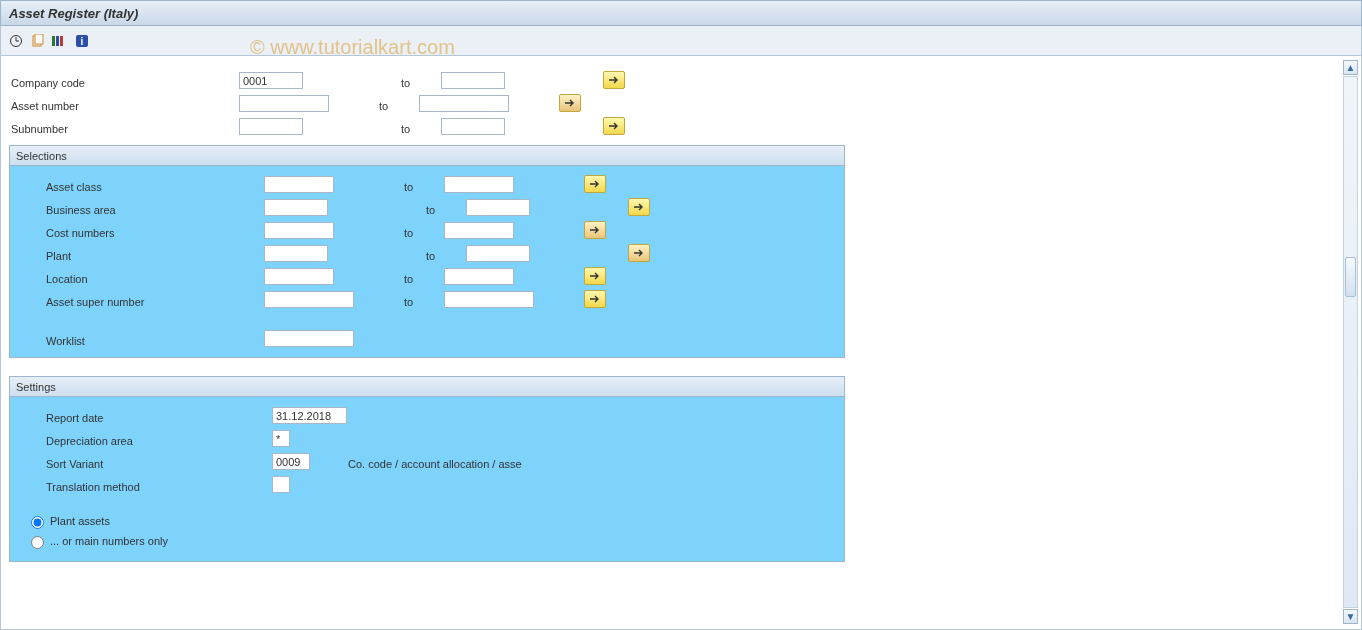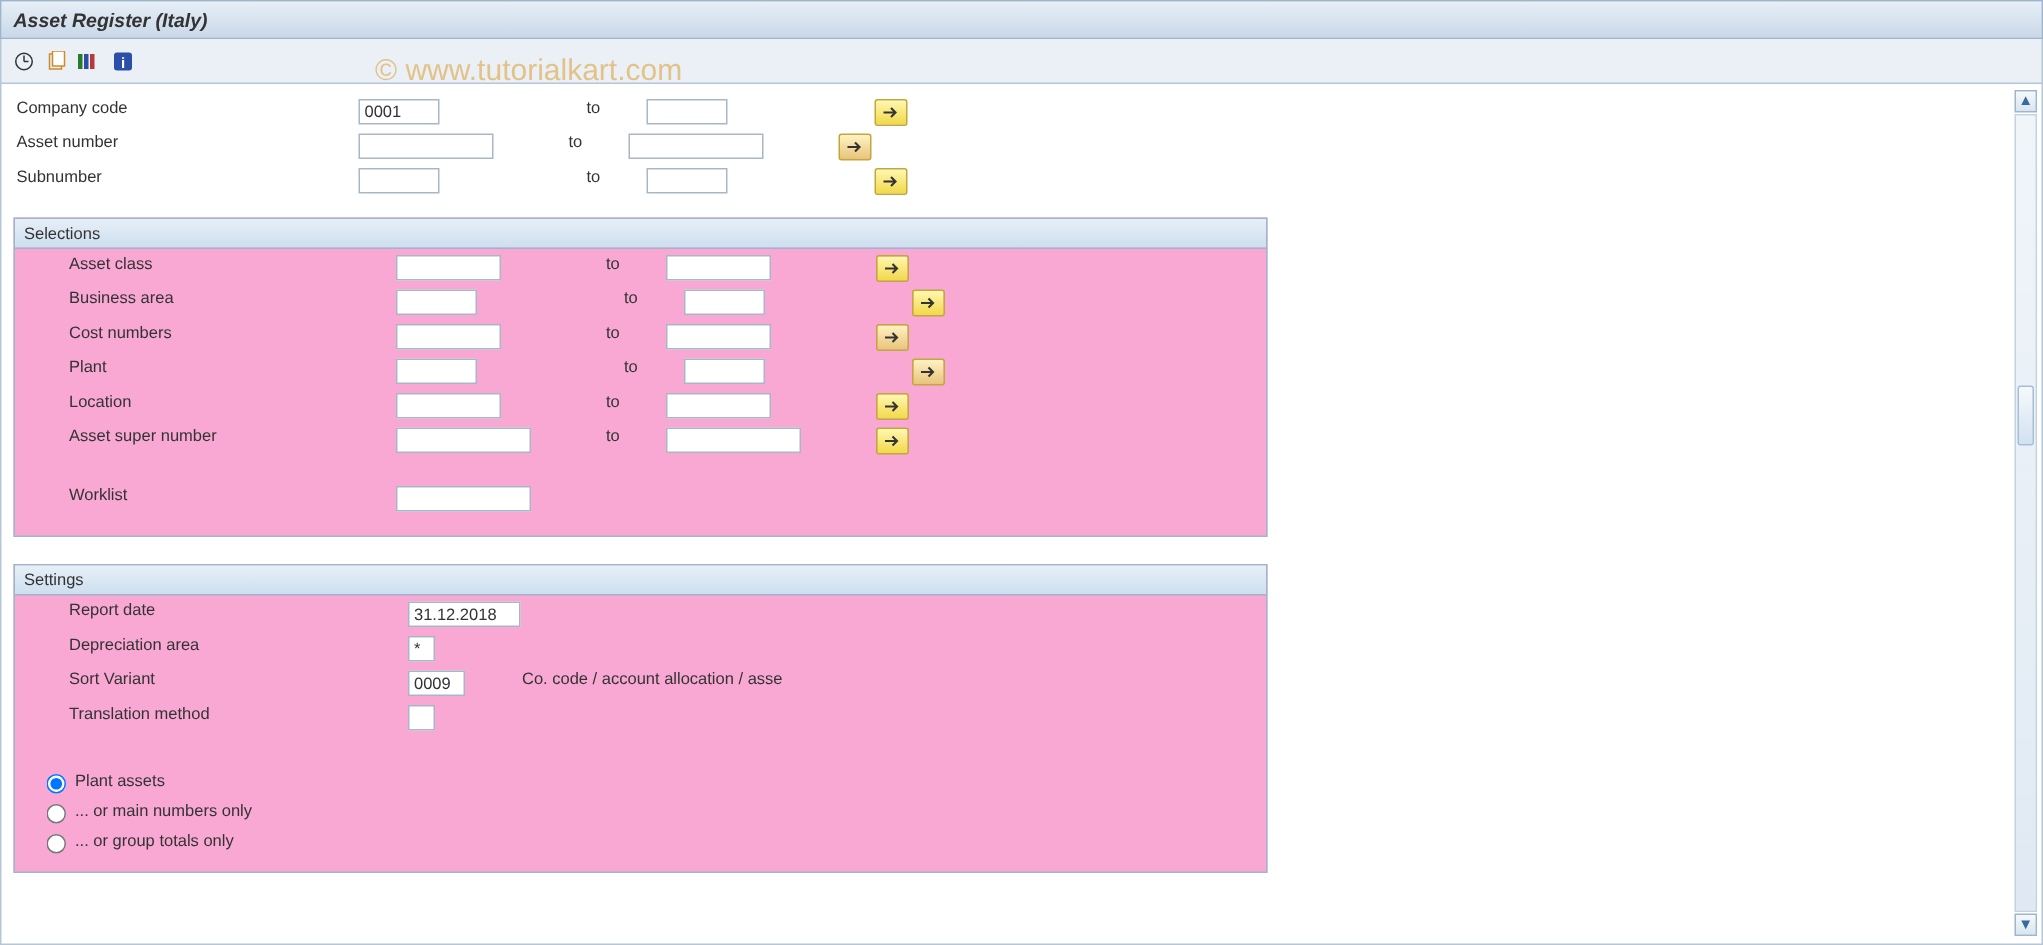--- a/index.html
+++ b/index.html
@@ -46,49 +46,49 @@
   }
   .content-area {
     position: absolute;
     top: 56px; left: 0; right: 0; bottom: 0;
     overflow-y: auto;
     background: #fff;
     border: 1px solid #b5c6d6; border-top: none;
   }
   .form-panel { padding: 10px 8px 0 8px; width: 840px; }
   .form-row {
-    display: flex; align-items: flex-start; height: 23px;
+    display: flex; align-items: flex-end; height: 23px;
   }
   .label { width: 230px; padding-left: 2px; color:#333; }
   .label-indent { width: 230px; padding-left: 12px; color:#333; }
   .to-label { width: 40px; }
   input[type=text] {
     font-size: 11px; height: 17px; padding: 1px 3px;
     border: 1px solid #a7b7c7; background:#fff;
     color: #333;
   }
-  .inp-sm  { width: 54px; }
+  .inp-sm  { width: 64px; }
   .inp-md  { width: 70px; }
   .inp-lg  { width: 90px; }
   .inp-date{ width: 75px; }
   .arrow-btn {
     width: 22px; height: 18px;
     background: linear-gradient(#fff8b0, #f2d84a);
     border: 1px solid #c2a73a;
     display: flex; align-items: center; justify-content: center;
     cursor: pointer; margin-left: 0px; border-radius: 2px;
   }
   .arrow-btn.alt {
     background: linear-gradient(#fff2c4, #e8c47a);
   }
   .group {
     border: 1px solid #9fb5cc;
     margin: 10px 8px 0 8px;
     width: 836px;
-    background: #f9a8d4;
+    background: #7dd3fc;
     padding-bottom: 10px;
   }
   .group-title {
     background: linear-gradient(#e7eff7,#cddff0);
     height: 20px; display:flex; align-items:center;
     padding: 0 6px; border-bottom: 1px solid #9fb5cc;
   }
   .group-body { padding: 4px 0 0 0; }
   .group-body .form-row { padding: 0 24px; }
   .radio-row { display:flex; align-items:center; height:20px; padding:0 16px; }
@@ -314,24 +314,20 @@
       <div style="height:18px"></div>
 
       <div class="radio-row">
         <input type="radio" name="listmode" checked="" style="">
         <span>Plant assets</span>
       </div>
       <div class="radio-row">
         <input type="radio" name="listmode" style="">
         <span>... or main numbers only</span>
       </div>
-      <div class="radio-row">
-        <input type="radio" name="listmode" style="">
-        <span>... or group totals only</span>
-      </div>
     </div>
   </div>
 
 </div>
 
 <div class="scroll-up">▲</div>
 <div class="scroll-track">
   <div class="scroll-thumb"></div>
 </div>
 <div class="scroll-down">▼</div>

